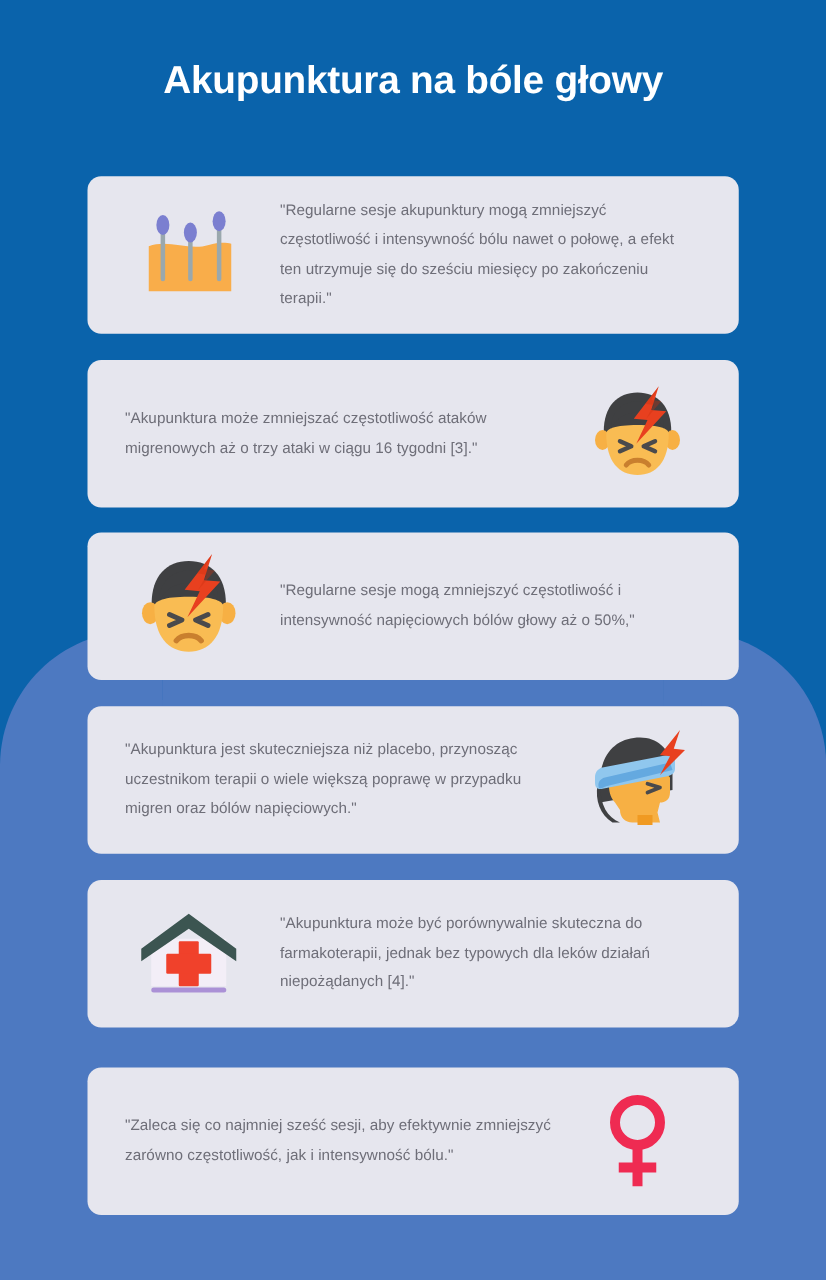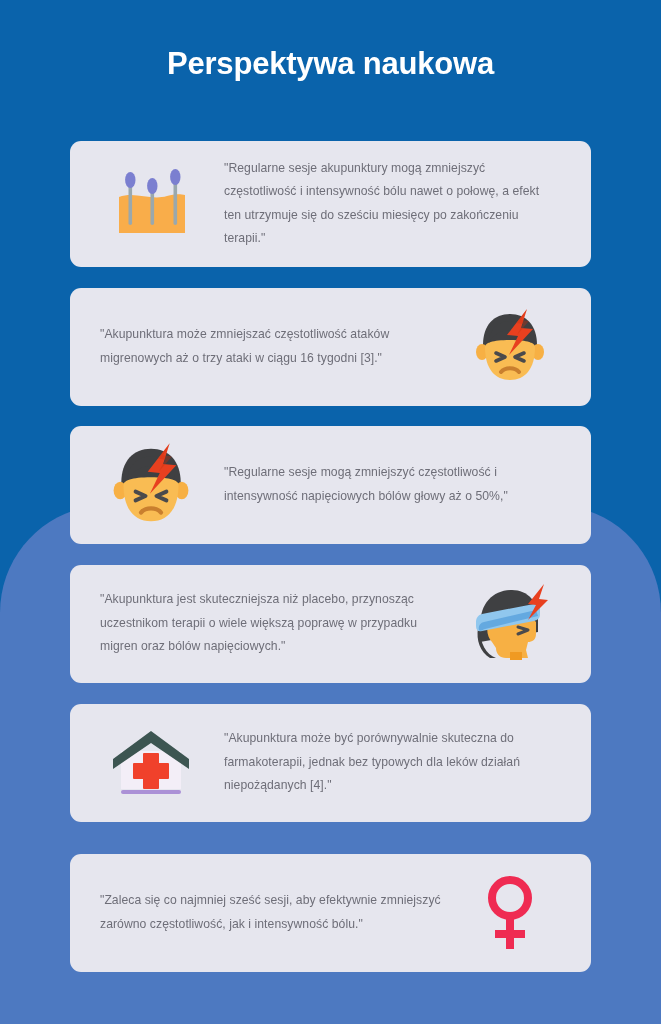--- a/index.html
+++ b/index.html
@@ -93,21 +93,21 @@
 
   <path d="M130 573 L130 500 C130 468 152 443 186 443 L475 443
            C509 443 531 468 531 500 L531 573 Z" fill="#4d79c1"></path>
 
   <path d="M203 440 L253 440 L247 459 L226 456 Z" fill="#0d5d9e"></path>
 </svg>
 
 <div class="page">
 
   <div class="title-block">
-    <div class="title-line">Perspektywa naukowa</div>
+    <div class="title-line">Akupunktura na bóle głowy</div>
   </div>
 
   <div class="cards">
 
     <div class="card icon-left" id="card-1">
       <div class="card-icon">
         <svg width="96" height="74" viewBox="0 0 96 74">
           <path d="M16 30 C32 24 48 34 64 29 C72 26.5 78 27 82 28 L82 66 L16 66 Z" fill="#f9ad4a"></path>
           <rect x="25.5" y="14" width="3.6" height="44" rx="1.8" fill="#9aa8ad"></rect>
           <rect x="47.5" y="20" width="3.6" height="38" rx="1.8" fill="#9aa8ad"></rect>

